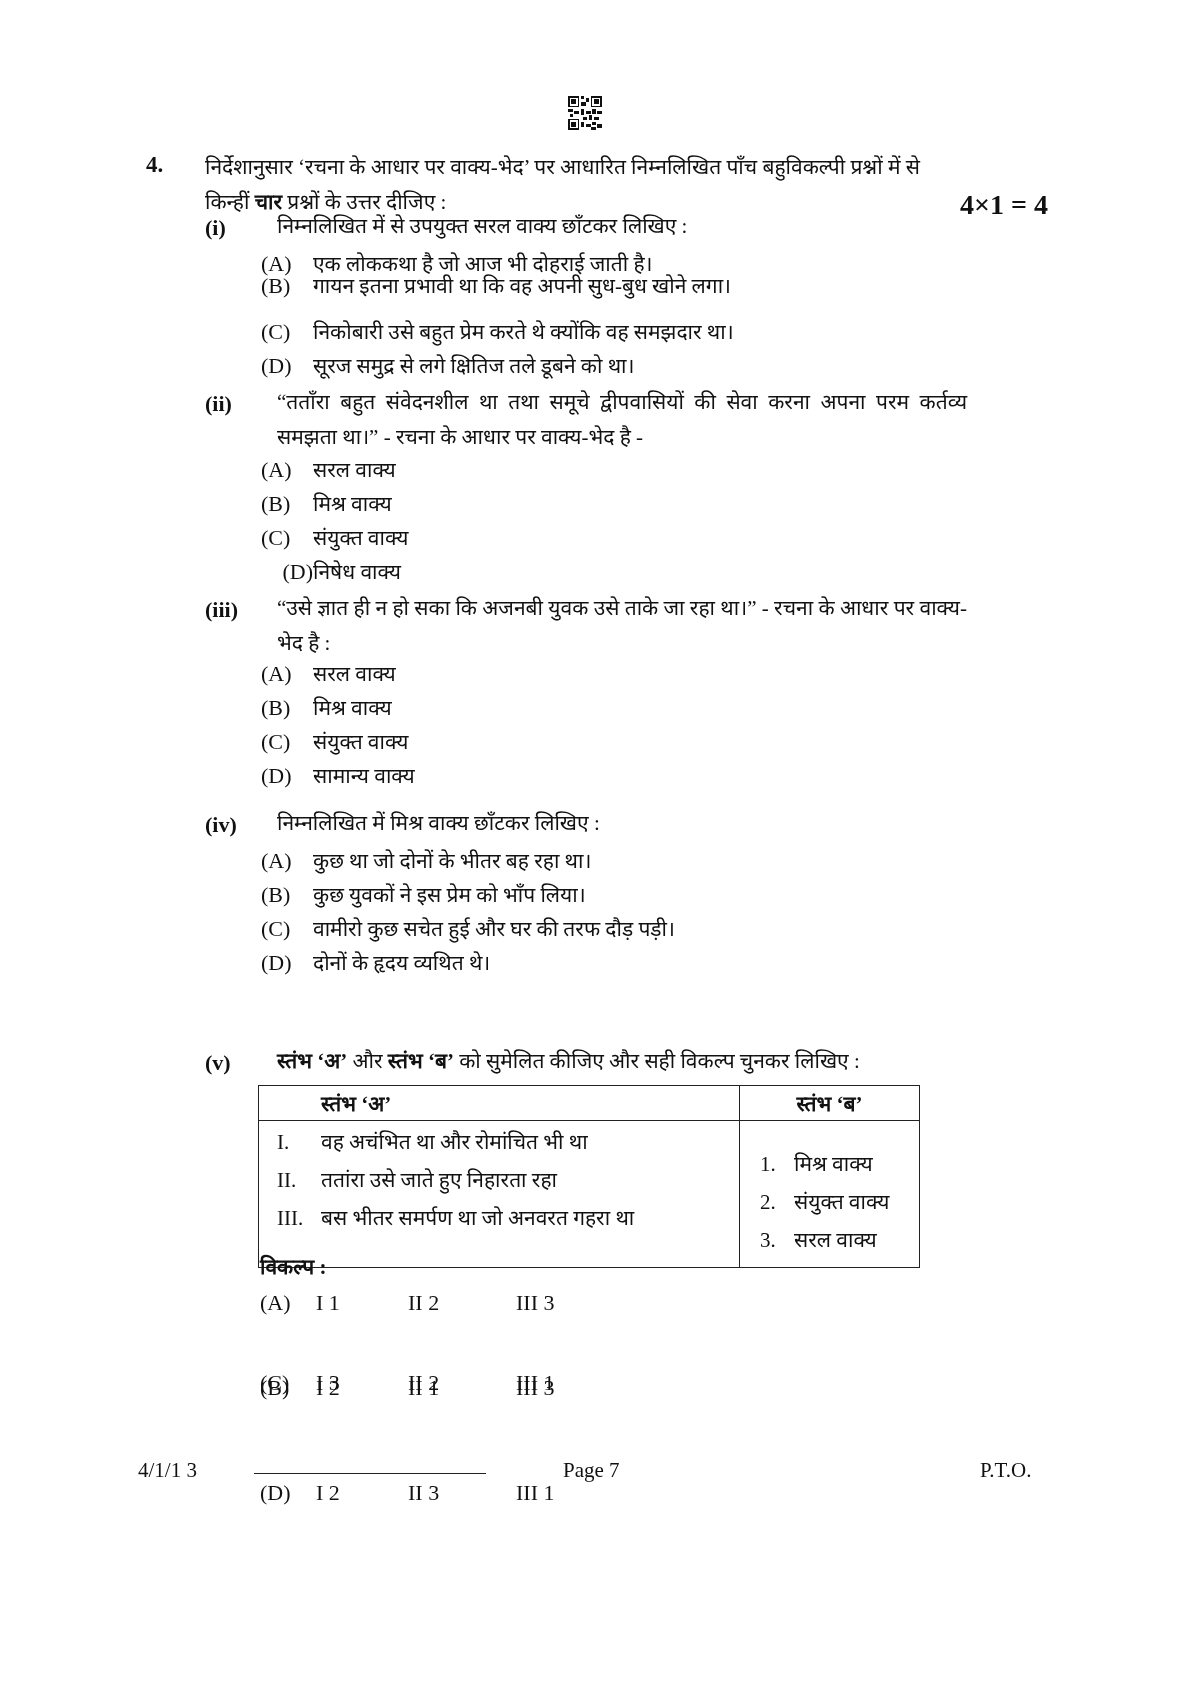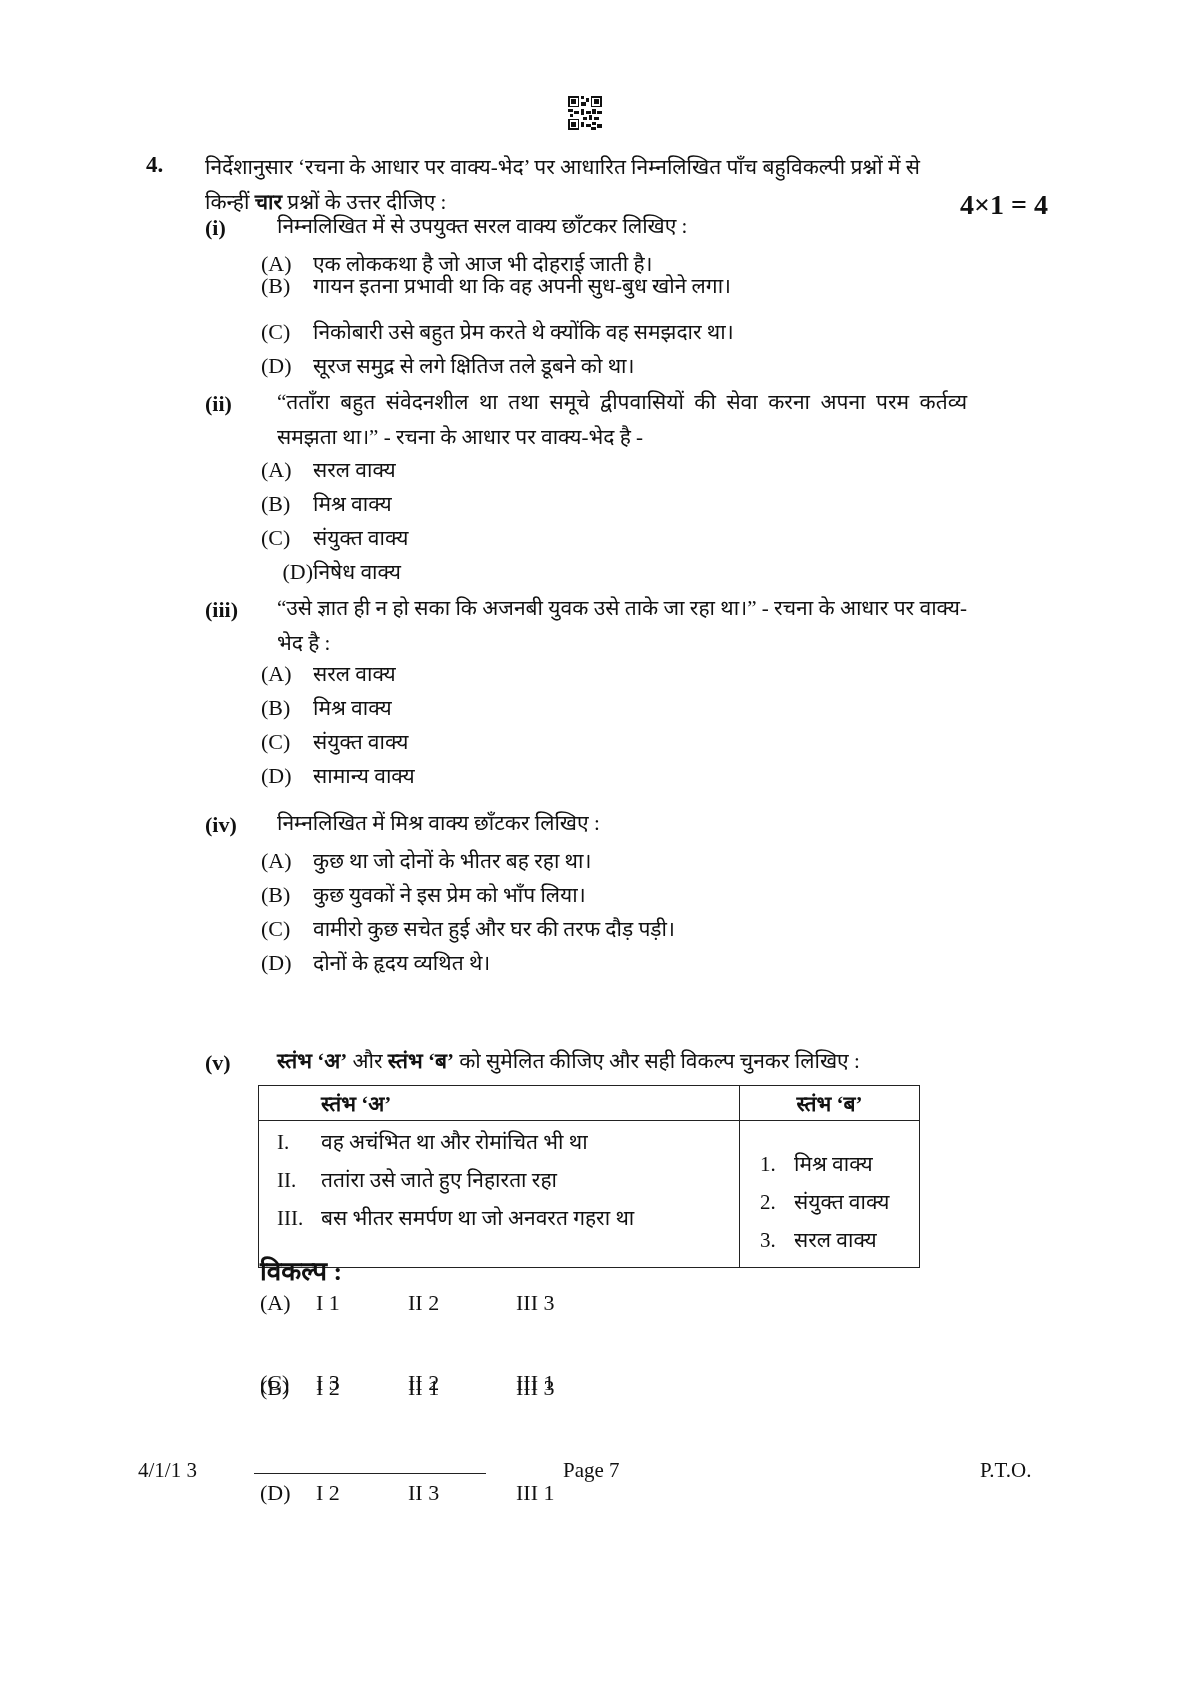--- a/index.html
+++ b/index.html
@@ -29,21 +29,21 @@
   .match-table th { font-weight: bold; height: 34px; border-bottom: 1.5px solid #222; text-align: left; padding: 0; }
   .match-table th.col-a { padding-left: 62px; border-right: 1.5px solid #222; width: 418px; }
   .match-table th.col-b { text-align: center; }
   .match-table td { vertical-align: top; padding: 0; }
   .match-table td.col-a { border-right: 1.5px solid #222; padding: 2px 0 8px 18px; }
   .match-table td.col-b { padding: 24px 0 8px 20px; }
   .row-line { height: 38px; line-height: 38px; white-space: nowrap; }
   .roman { display: inline-block; width: 44px; }
   .num { display: inline-block; width: 34px; }
 
-  .vikalp { position: absolute; left: 260px; top: 1252px; font-size: 26px; font-weight: bold; }
+  .vikalp { position: absolute; left: 260px; top: 1252px; font-size: 21px; font-weight: bold; }
   .combo { position: absolute; left: 260px; font-size: 22px; white-space: nowrap; }
   .combo span { display: inline-block; }
   .c-letter { width: 56px; }
   .c-1 { width: 92px; }
   .c-2 { width: 108px; }
 
   .footer-code { position: absolute; left: 138px; top: 1458px; font-size: 21px; }
   .footer-line { position: absolute; left: 254px; top: 1473px; width: 232px; height: 0; border-top: 1.5px solid #222; }
   .footer-page { position: absolute; left: 563px; top: 1458px; font-size: 21px; }
   .footer-pto { position: absolute; left: 980px; top: 1458px; font-size: 21px; }

